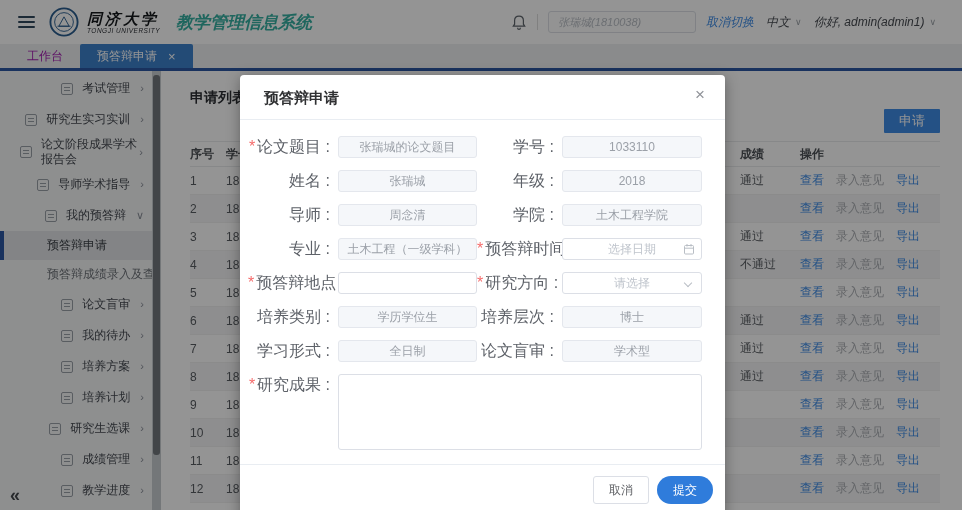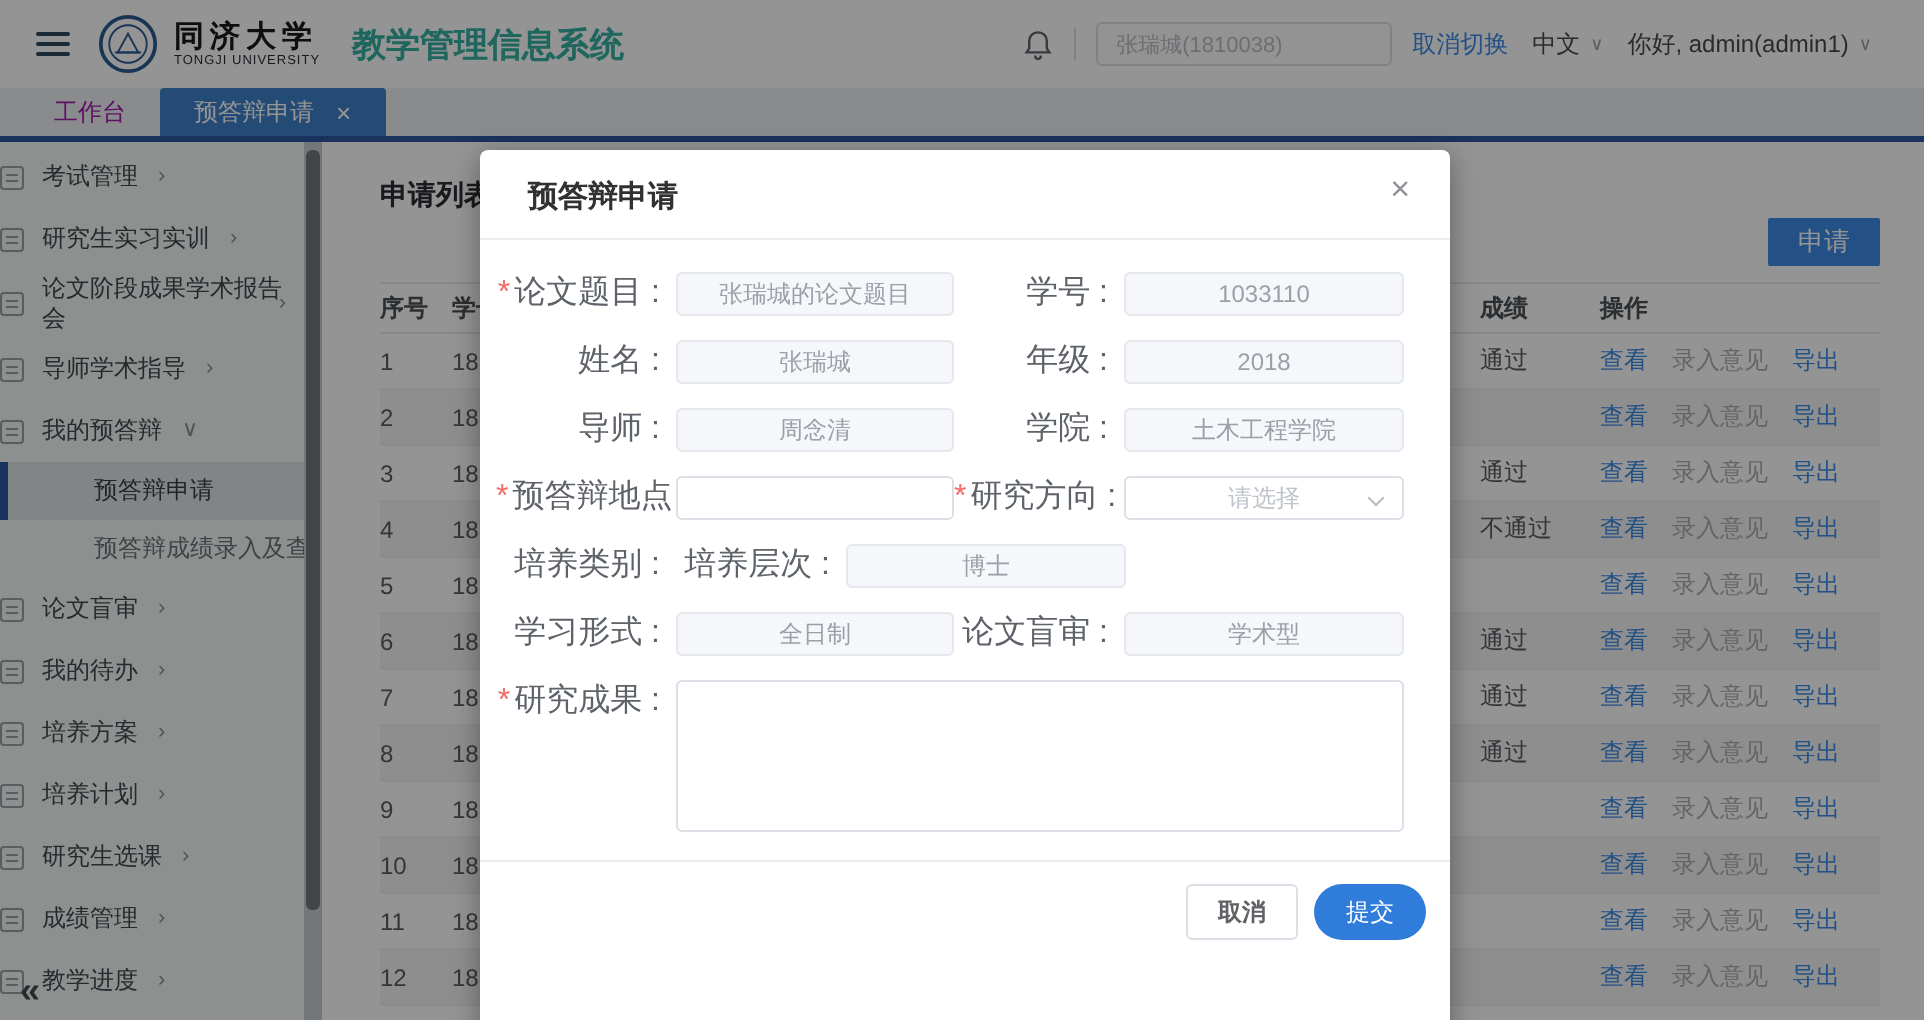--- a/index.html
+++ b/index.html
@@ -4,21 +4,21 @@
 <style>
   :root{
     --accent:#3e8ce6; --submit:#2f7cdb; --teal:#36b0a2; --tabblue:#3d82cc;
     --darkline:#2b56a3; --red:#f56c6c;
   }
   *{margin:0;padding:0;box-sizing:border-box;}
   body{font-family:"Liberation Sans","DejaVu Sans",sans-serif;background:#888;}
   .screen{position:relative;width:962px;height:510px;overflow:hidden;background:#fff;font-size:12px;}
 
   
-  header{height:44px;display:flex;align-items:center;background:#fff;padding:0 14px 0 18px;}
+  header{height:44px;display:flex;align-items:center;background:#fff;padding:0 14px 0 18px;font-style:italic;}
   .hamburger{cursor:pointer;margin-right:14px;}
   .hamburger i{display:block;width:17px;height:2px;background:#31495e;margin:3px 0;border-radius:1px;}
   .logo{width:30px;height:30px;margin-right:8px;flex-shrink:0;}
   .univ-cn{font-size:15px;font-weight:bold;color:#16191d;letter-spacing:3px;font-family:"Liberation Serif","DejaVu Serif",serif;line-height:16px;}
   .univ-en{font-size:6.5px;color:#2b2f35;letter-spacing:.5px;}
   .sys-title{font-size:17px;font-weight:bold;color:var(--teal);margin-left:16px;}
   .spacer{flex:1;}
   .bell{width:16px;height:17px;margin-right:10px;cursor:pointer;}
   .hdr-divider{width:1px;height:16px;background:#ddd;margin-right:10px;}
   .imp-box{min-width:148px;height:22px;border:1px solid #dcdfe6;border-radius:3px;color:#b9bec5;
@@ -30,21 +30,21 @@
   
   .tabbar{height:27px;background:#eef0f2;display:flex;align-items:flex-end;padding-left:10px;border-bottom:3px solid var(--darkline);}
   .tab{height:24px;padding:0 17px;display:flex;align-items:center;font-size:12px;color:#a21caf;cursor:pointer;}
   .tab.active{background:var(--tabblue);color:#fff;border-radius:2px 2px 0 0;gap:11px;}
   .tab-x{font-size:13px;line-height:1;cursor:pointer;}
 
   
   .body{display:flex;height:439px;}
   .sidebar{width:152px;background:#f5f6f7;position:relative;overflow:hidden;flex-shrink:0;padding-top:2px;}
   .sb-item{cursor:pointer;}
-  .sb-item.parent{min-height:31px;display:flex;align-items:center;padding:2px 8px 2px 0;color:#43484f;font-size:12px;position:relative;line-height:15px;}
+  .sb-item.parent{min-height:31px;display:flex;align-items:center;padding:2px 8px 2px 20px;color:#43484f;font-size:12px;position:relative;line-height:15px;justify-content:flex-end;}
   .sb-icon{width:12px;height:12px;border:1px solid #9aa0a8;border-radius:2px;margin-right:9px;flex-shrink:0;position:relative;}
   .sb-icon::after{content:"";position:absolute;left:2px;right:2px;top:3px;height:1px;background:#9aa0a8;box-shadow:0 3px 0 #9aa0a8;}
   .sb-label{flex:0 1 auto;}
   .sb-arrow{margin-left:10px;color:#8a9099;font-size:11px;}
   .sb-item.wrap .sb-arrow{position:absolute;right:9px;top:50%;transform:translateY(-50%);margin:0;}
   .sb-item.child{height:29px;display:flex;align-items:center;padding-left:47px;color:#6c7177;font-size:12px;position:relative;white-space:nowrap;}
   .sb-item.child.active{background:#e2e4e7;color:#3a3f45;}
   .sb-item.child.active::before{content:"";position:absolute;left:0;top:0;bottom:0;width:4px;background:var(--darkline);}
   .collapse{position:absolute;left:10px;bottom:4px;font-size:18px;color:#45494e;cursor:pointer;font-weight:bold;}
   .sb-scroll{width:9px;background:#c9cdd1;position:relative;flex-shrink:0;}
@@ -84,21 +84,21 @@
   .f-input{width:139px;height:22px;border:1px solid #dcdfe6;border-radius:3px;background:#fff;display:flex;
     align-items:center;padding:0 8px;position:relative;overflow:hidden;white-space:nowrap;justify-content:center;}
   .f-input.w2{width:140px;}
   .f-input.disabled{background:#f5f7fa;border-color:#e4e7ed;}
   .f-input .val{color:#9ba0a8;}
   .f-input .ph{color:#bfc4cc;}
   .cal-wrap{position:absolute;right:6px;top:4px;line-height:0;}
   .sel-chev{position:absolute;right:10px;top:7px;width:6px;height:6px;border-right:1.2px solid #b9bec5;border-bottom:1.2px solid #b9bec5;transform:rotate(45deg);}
   .m-ta{width:364px;height:76px;border:1px solid #dcdfe6;border-radius:3px;resize:none;font-family:inherit;font-size:12px;padding:6px;}
   .m-foot{margin-top:14px;border-top:1px solid #e9edf2;padding:11px 12px;display:flex;justify-content:flex-end;gap:8px;}
-  .btn-cancel{width:56px;height:28px;background:#fff;border:1px solid #dcdfe6;border-radius:3px;color:#606266;font-size:12px;cursor:pointer;font-weight:bold;}
+  .btn-cancel{width:56px;height:28px;background:#fff;border:1px solid #dcdfe6;border-radius:3px;color:#606266;font-size:12px;cursor:pointer;}
   .btn-submit{width:56px;height:28px;background:var(--submit);border:none;border-radius:14px;color:#fff;font-size:12px;cursor:pointer;}
 </style>
 </head>
 <body>
 
 <div class="screen">
   <div class="app">
 
     <header>
       <div class="hamburger">
@@ -399,32 +399,51 @@
             <label class="f-label">导师 :</label>
             <div class="f-input disabled">
               <span class="val">周念清</span>
             </div>
             <label class="f-label col2">学院 :</label>
             <div class="f-input disabled w2">
               <span class="val">土木工程学院</span>
             </div>
           </div>
           <div class="f-row">
+            <label class="f-label">专业 :</label>
+            <div class="f-input disabled">
+              <span class="val">土木工程（一级学科）</span>
+            </div>
+            <label class="f-label col2"><span class="star">*</span>预答辩时间 :</label>
+            <div class="f-input date w2">
+              <span class="ph">选择日期</span>
+              <span class="cal-wrap"><svg width="12" height="13" viewBox="0 0 12 13" fill="none" stroke="#b9bec5">
+                  <rect x="1.5" y="2.5" width="9" height="8.5" rx="1"></rect>
+                  <line x1="1.5" y1="5.2" x2="10.5" y2="5.2"></line>
+                  <line x1="4" y1="1" x2="4" y2="3.5"></line>
+                  <line x1="8" y1="1" x2="8" y2="3.5"></line>
+                </svg></span>
+            </div>
+          </div>
+          <div class="f-row">
             <label class="f-label"><span class="star">*</span>预答辩地点 :</label>
             <div class="f-input text">
               <span class="ph"></span>
             </div>
             <label class="f-label col2"><span class="star">*</span>研究方向 :</label>
             <div class="f-input select w2">
               <span class="ph">请选择</span>
               <span class="sel-chev"></span>
             </div>
           </div>
           <div class="f-row">
             <label class="f-label">培养类别 :</label>
+            <div class="f-input disabled">
+              <span class="val">学历学位生</span>
+            </div>
             <label class="f-label col2">培养层次 :</label>
             <div class="f-input disabled w2">
               <span class="val">博士</span>
             </div>
           </div>
           <div class="f-row">
             <label class="f-label">学习形式 :</label>
             <div class="f-input disabled">
               <span class="val">全日制</span>
             </div>

